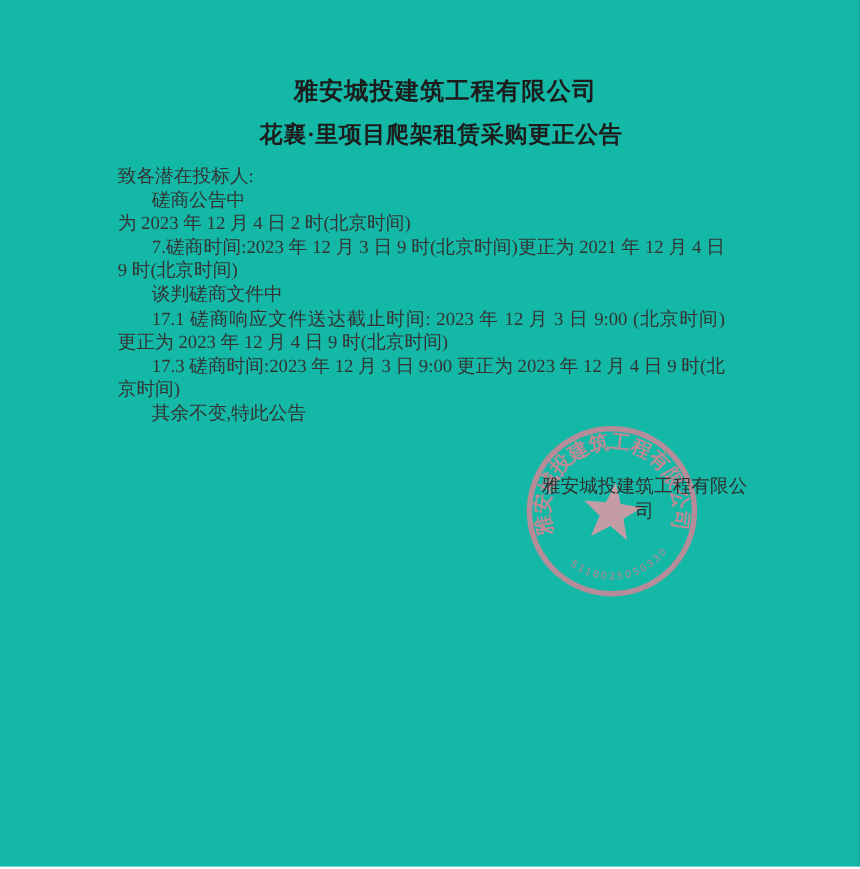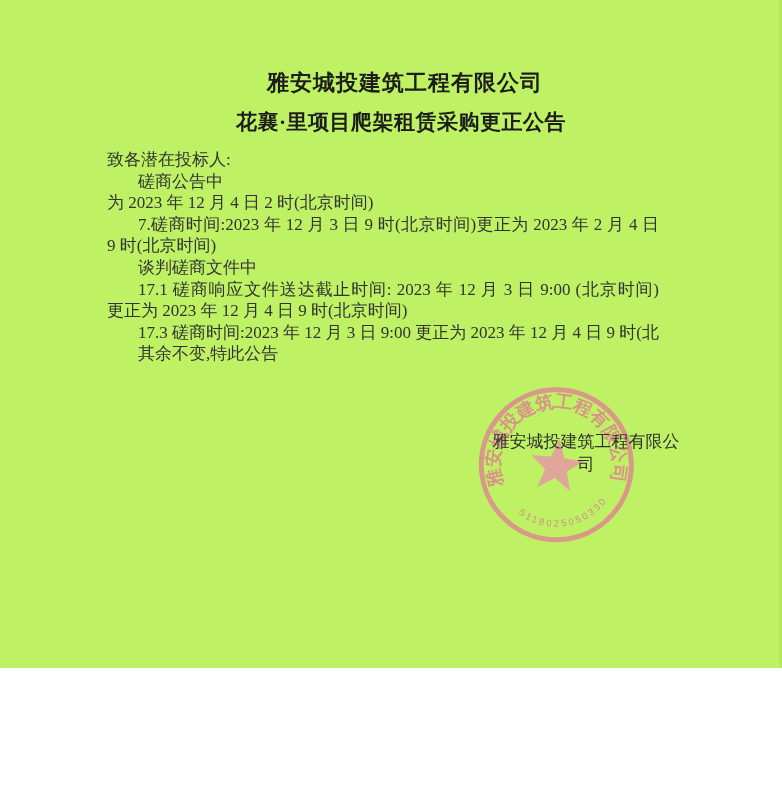--- a/index.html
+++ b/index.html
@@ -1,21 +1,21 @@
 <!DOCTYPE html>
 <html><head>
 <meta charset="utf-8">
 <style>
   * { margin: 0; padding: 0; box-sizing: border-box; }
   html, body { background: #ffffff; }
   .page {
     position: relative;
     width: 782px;
-    height: 668px;
-    background: #bef264;
+    height: 788px;
+    background: #14b8a6;
     font-family: "Liberation Serif", serif;
     color: #2b2b2b;
     overflow: hidden;
   }
   .scan-edge {
     position: absolute;
     top: 0; right: 0;
     width: 4px; height: 790px;
     background: linear-gradient(to right, rgba(0,0,0,0), rgba(0,0,0,0.07));
   }
@@ -82,26 +82,27 @@
 <div class="page">
 
   <div class="doc-title">雅安城投建筑工程有限公司</div>
 
   <div class="doc-subtitle">花襄·里项目爬架租赁采购更正公告</div>
 
   <div class="body-text">
     <div class="line">致各潜在投标人:</div>
     <div class="line indent">磋商公告中</div>
     <div class="line">为 2023 年 12 月 4 日 2 时(北京时间)</div>
-    <div class="line indent fill">7.磋商时间:2023 年 12 月 3 日 9 时(北京时间)更正为 2023 年 2 月 4 日</div>
+    <div class="line indent fill">7.磋商时间:2023 年 12 月 3 日 9 时(北京时间)更正为 2021 年 12 月 4 日</div>
     <div class="line">9 时(北京时间)</div>
     <div class="line indent">谈判磋商文件中</div>
     <div class="line indent fill">17.1 磋商响应文件送达截止时间: 2023 年 12 月 3 日 9:00 (北京时间)</div>
     <div class="line">更正为 2023 年 12 月 4 日 9 时(北京时间)</div>
     <div class="line indent fill">17.3 磋商时间:2023 年 12 月 3 日 9:00 更正为 2023 年 12 月 4 日 9 时(北</div>
+    <div class="line">京时间)</div>
     <div class="line indent">其余不变,特此公告</div>
   </div>
 
   <div class="stamp">
     <svg viewBox="0 0 172 172" xmlns="http://www.w3.org/2000/svg">
       <g transform="translate(6,6)">
         <circle cx="86" cy="86" r="75" fill="none" stroke="#e08192" stroke-width="5" opacity="0.9"></circle>
         <polygon transform="rotate(10 86 88)" points="86,60 92.8,78.7 112.6,79.4 96.9,91.6 102.5,110.7 86,99.5 69.5,110.7 75.1,91.6 59.4,79.4 79.2,78.7" fill="#e897a5" opacity="0.95"></polygon>
         <path id="ringTextPath" d="M 32.4 105.5 A 57 57 0 1 1 139.6 105.5" fill="none"></path>
         <path id="codeTextPath" d="M 38.5 125.9 A 62 62 0 0 0 133.5 125.9" fill="none"></path>

